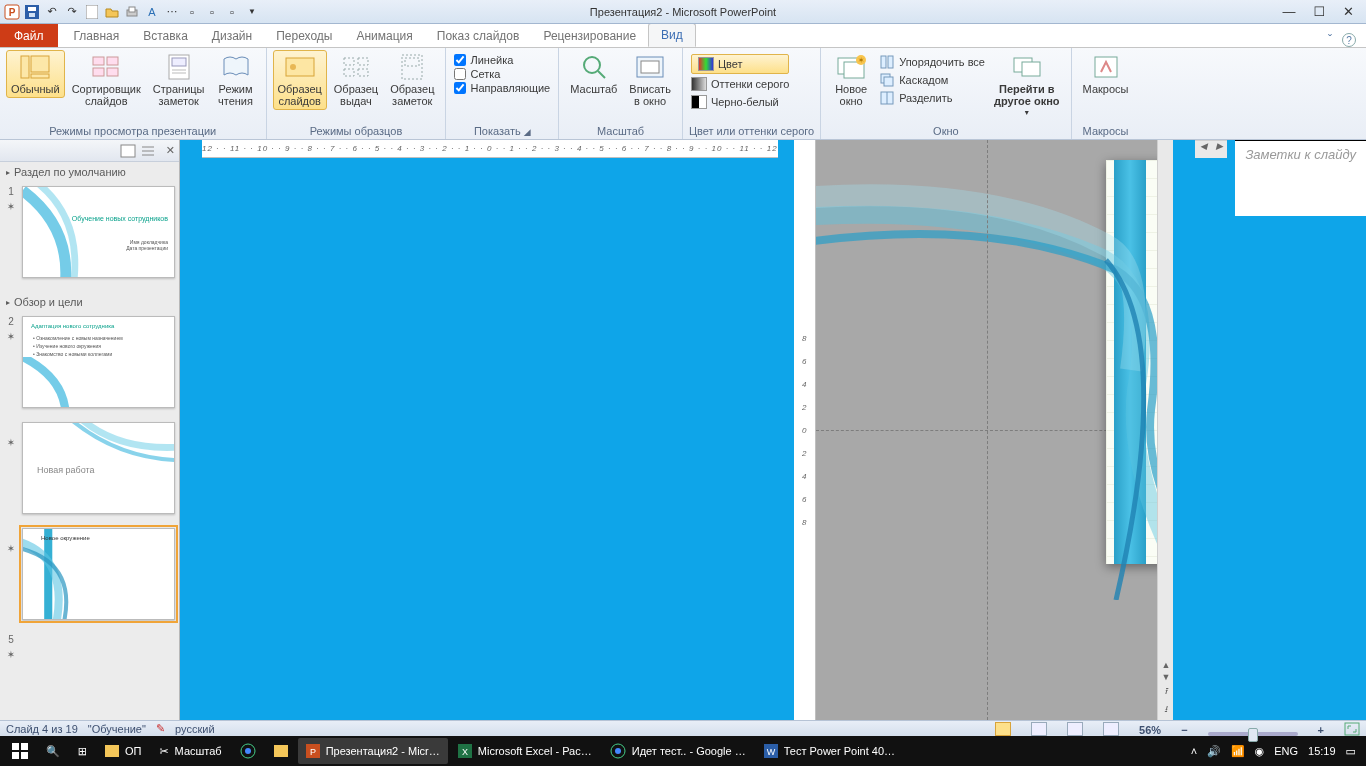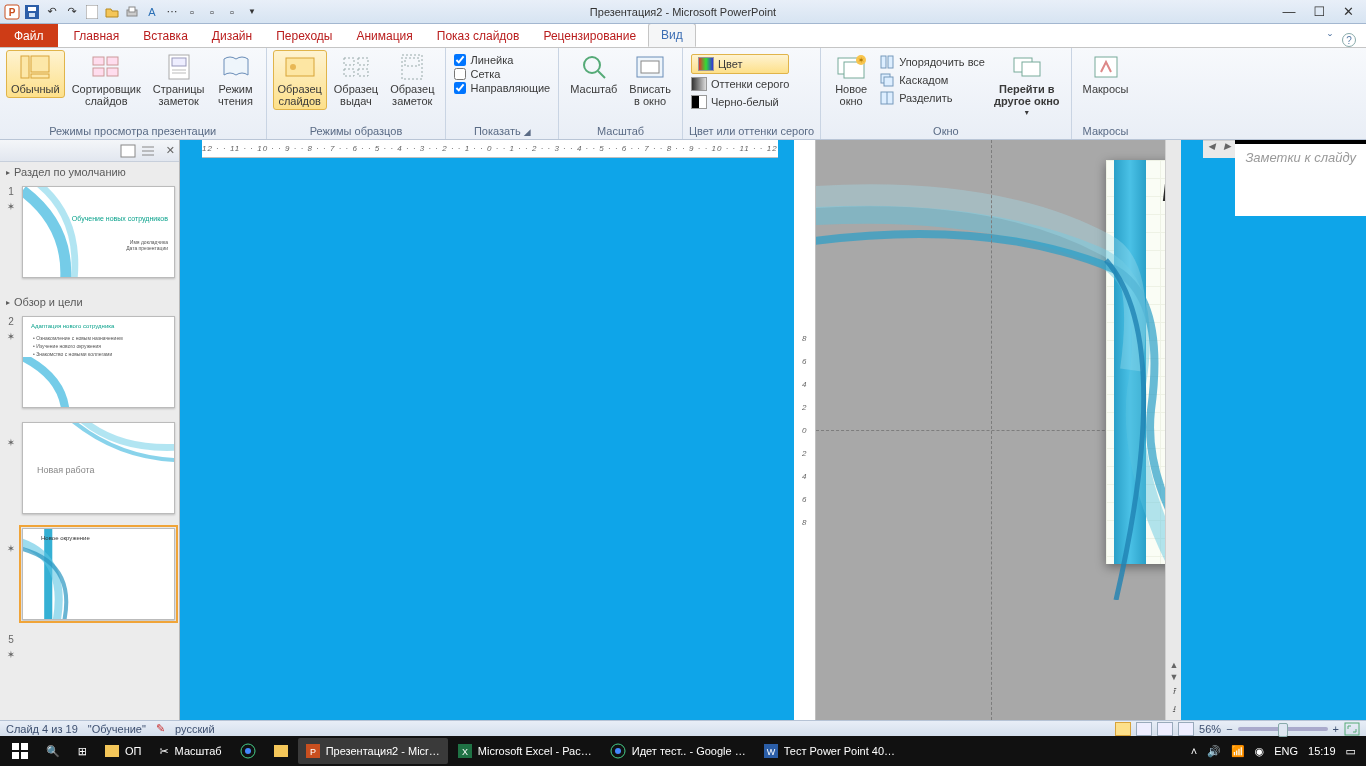--- a/index.html
+++ b/index.html
@@ -8,21 +8,21 @@
 
 .titlebar { height: 24px; background: linear-gradient(#e8eff8,#d7e4f2); display: flex; align-items: center; font-size: 11px; color: #333; position: relative; border-bottom:1px solid #a3b7d0;}
 .qat { display: flex; align-items: center; gap: 4px; padding-left: 4px; }
 .qat .ico { width: 16px; height: 16px; display:flex;align-items:center;justify-content:center;font-size:11px;}
 .titlebar .title { position:absolute; left:0; right:0; text-align:center; pointer-events:none;}
 .winbtns { margin-left:auto; display:flex; gap:18px; padding-right:12px; font-size:13px; z-index:2;}
 
 
 .tabs { height: 24px; background: #fff; display:flex; align-items:flex-end; font-size:12px; border-bottom:1px solid #c5c5c5;}
 .tab-file { background:#ce3c16; color:#fff; padding:4px 14px; height:100%; display:flex; align-items:center; margin-right:4px;}
-.tab { padding:4px 12px; color:#b91c1c; cursor:default;}
+.tab { padding:4px 12px; color:#737373; cursor:default;}
 .tab.active { border:1px solid #c5c5c5; border-bottom:1px solid #f5f6f7; background:#f5f6f7; border-radius:3px 3px 0 0; color:#3b6db3;}
 .tabs-right { margin-left:auto; padding-right:10px; display:flex; gap:10px; font-size:12px; color:#5b7da8;}
 
 
 .ribbon { height: 92px; background: linear-gradient(#f7f9fc,#e9eef6); border-bottom:1px solid #b9c5d6; display:flex; font-size:11px; color:#3a3a3a;}
 .group { border-right:1px solid #c9d4e3; padding:2px 6px 0 6px; display:flex; flex-direction:column; position:relative;}
 .group-body { flex:1; display:flex; align-items:flex-start; gap:2px;}
 .group-label { text-align:center; font-size:11px; color:#5a6b85; padding:2px 0;}
 .bigbtn { display:flex; flex-direction:column; align-items:center; justify-content:flex-start; padding:2px 4px; gap:2px; border:1px solid transparent; border-radius:3px; min-width:48px; text-align:center; line-height:1.1;}
 .bigbtn.active { background:linear-gradient(#fef3d1,#fde08a); border-color:#e0b44a;}
@@ -57,23 +57,23 @@
 .slide-title { position:absolute; left:56px; top:16px; font-size:26px; color:#2b2b2b; font-family:"Calibri",sans-serif;}
 .slide-band { position:absolute; left:8px; top:0; bottom:0; width:32px; background:linear-gradient(90deg,#2aa0c8,#4ac1e6,#2aa0c8);}
 .slide svg.deco { position:absolute; left:-290px; top:-20px; width:700px; height:460px; pointer-events:none;}
 .scroll-v { width:16px; background:#e9e9e9; border-left:1px solid #cfcfcf; display:flex; flex-direction:column; align-items:center; justify-content:flex-end; gap:2px; padding:2px 0;}
 .scroll-v .arrow{font-size:9px;color:#666;}
 .scroll-h-row { height:18px; display:flex; background:#e9e9e9; border-top:1px solid #cfcfcf; margin-left:22px;}
 .scroll-h-row .track{flex:1; position:relative;}
 .scroll-h-row .arrow{width:16px;text-align:center;font-size:9px;color:#666;}
 
 
-.notes { height:76px; background:#fff; border-top:4px solid #000000; padding:6px 10px; font-size:13px; color:#999; margin-left:0;}
+.notes { height:76px; background:#fff; border-top:1px solid #000000; padding:6px 10px; font-size:13px; color:#999; margin-left:8px;}
 .statusbar { height:16px; background:linear-gradient(#e8eef7,#d5dfec); border-top:1px solid #b6c3d5; display:flex; align-items:center; font-size:11px; color:#3e5070; padding:0 6px; gap:10px;}
-.statusbar .right{margin-left:auto; display:flex; align-items:center; gap:5px;}
+.statusbar .right{margin-left:auto; display:flex; align-items:flex-end; gap:20px;font-weight:bold;}
 .viewbtn{width:16px;height:14px;border:1px solid #9ab;background:#eef;}
 .viewbtn.on{background:#fde08a;border-color:#d8a33a;}
 .zoom-slider{width:90px;height:4px;background:#aac;position:relative;border-radius:2px;}
 .zoom-slider::after{content:"";position:absolute;left:45%;top:-4px;width:8px;height:12px;background:#dfe7f2;border:1px solid #8aa;border-radius:2px;}
 
 
 .taskbar { height:30px; background:#111; display:flex; align-items:center; font-size:11px; color:#fff; padding:0 4px; gap:2px;}
 .taskbar .tbtn{ height:26px; padding:0 8px; display:flex; align-items:center; gap:6px; border-radius:2px;}
 .taskbar .tbtn.active{ background:#3a3a3a;}
 .taskbar .tray{ margin-left:auto; display:flex; align-items:center; gap:10px; padding-right:6px;}

